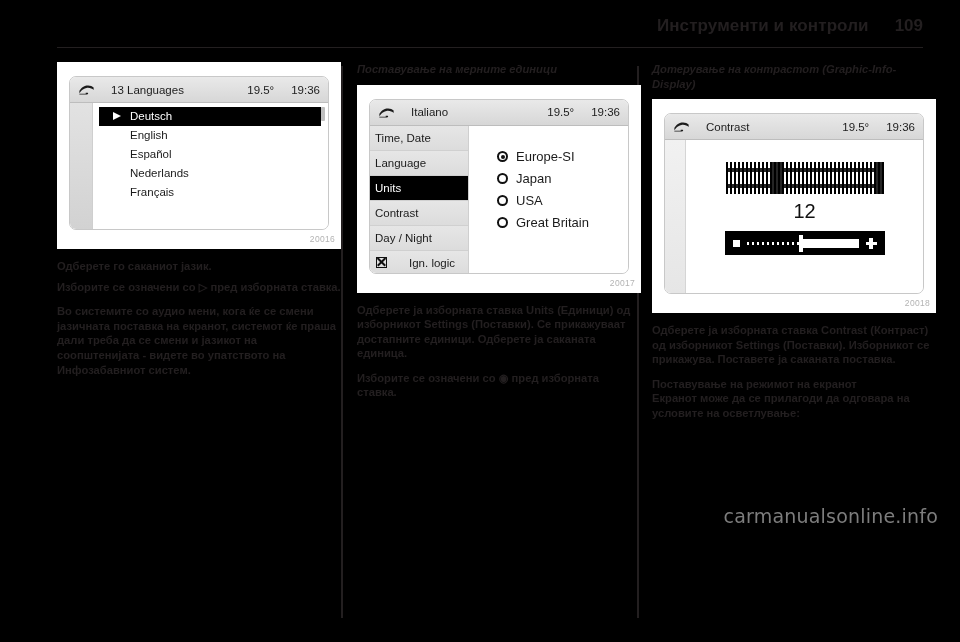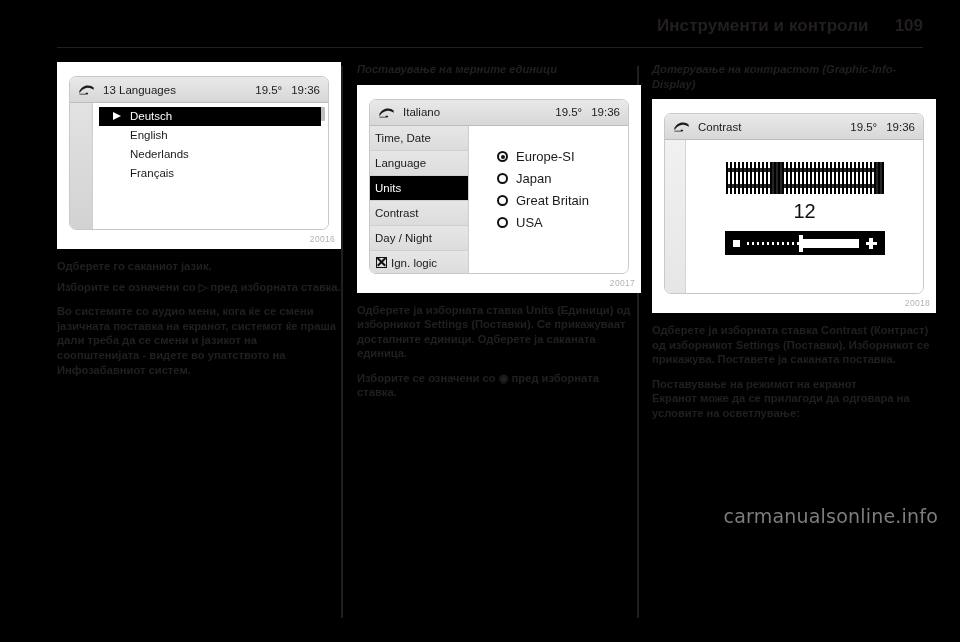--- a/index.html
+++ b/index.html
@@ -78,20 +78,21 @@
     overflow:hidden;
     box-shadow:0 0 0 1px #ffffff inset;
   }
   .dev-top{
     display:flex;align-items:center;
     height:26px;
     background:linear-gradient(#e9e9e9,#d7d7d7);
     border-bottom:1px solid #bdbdbd;
     padding:0 8px 0 7px;
     box-sizing:border-box;
+    gap:8px;
   }
   .dev-icon{
     width:19px;height:15px;flex:0 0 auto;margin-right:7px;
   }
   .dev-title{
     font-size:11.5px;color:#1c1c1c;flex:1 1 auto;white-space:nowrap;
   }
   .dev-temp{font-size:11.5px;color:#1c1c1c;margin-right:9px;}
   .dev-clock{font-size:11.5px;color:#1c1c1c;}
   .dev-body{position:relative;background:#fff;}
@@ -122,21 +123,21 @@
   .set-body{display:flex;height:147px;background:#fff;}
   .set-menu{width:98px;flex:0 0 auto;border-right:1px solid #cfcfcf;}
   .set-mi{
     height:24px;line-height:24px;font-size:11.5px;color:#1b1b1b;
     padding-left:5px;
     background:linear-gradient(#e6e6e6,#dcdcdc);
     border-bottom:1px solid #d0d0d0;
     white-space:nowrap;
   }
   .set-mi.sel{background:#000;color:#fff;}
-  .set-mi.icon-row{display:flex;align-items:center;gap:4px;padding-left:6px;}
+  .set-mi.icon-row{display:flex;align-items:center;gap:22px;padding-left:6px;}
   .ign-box{
     width:11px;height:11px;border:1.6px solid #111;position:relative;
     flex:0 0 auto;box-sizing:border-box;
   }
   .ign-box:before,.ign-box:after{
     content:"";position:absolute;left:-1px;top:3.4px;width:11px;height:1.6px;
     background:#111;
   }
   .ign-box:before{transform:rotate(45deg);}
   .ign-box:after{transform:rotate(-45deg);}
@@ -257,20 +258,23 @@
               <div class="lang-gutter"></div>
               <div class="lang-list">
                 <div class="lang-item sel">
                   <span class="tri"></span>
                   <span>Deutsch</span>
                 </div>
                 <div class="lang-item">
                   <span>English</span>
                 </div>
                 <div class="lang-item">
+                  <span>Español</span>
+                </div>
+                <div class="lang-item">
                   <span>Nederlands</span>
                 </div>
                 <div class="lang-item">
                   <span>Français</span>
                 </div>
                 <div class="lang-scroll"></div>
               </div>
             </div>
           </div>
         </div>
@@ -324,25 +328,25 @@
                 <div class="opt">
                   <span class="radio on"></span>
                   <span>Europe-SI</span>
                 </div>
                 <div class="opt">
                   <span class="radio"></span>
                   <span>Japan</span>
                 </div>
                 <div class="opt">
                   <span class="radio"></span>
-                  <span>Great Britain</span>
+                  <span>USA</span>
                 </div>
                 <div class="opt">
                   <span class="radio"></span>
-                  <span>USA</span>
+                  <span>Great Britain</span>
                 </div>
               </div>
             </div>
           </div>
         </div>
         <div class="fig-num">20017</div>
       </div>
 
       <p class="p">Одберете ја изборната ставка Units (Единици) од изборникот Settings (Поставки). Се прикажуваат достапните единици. Одберете ја саканата единица.</p>
       <p class="p">Изборите се означени со ◉ пред изборната ставка.</p>

